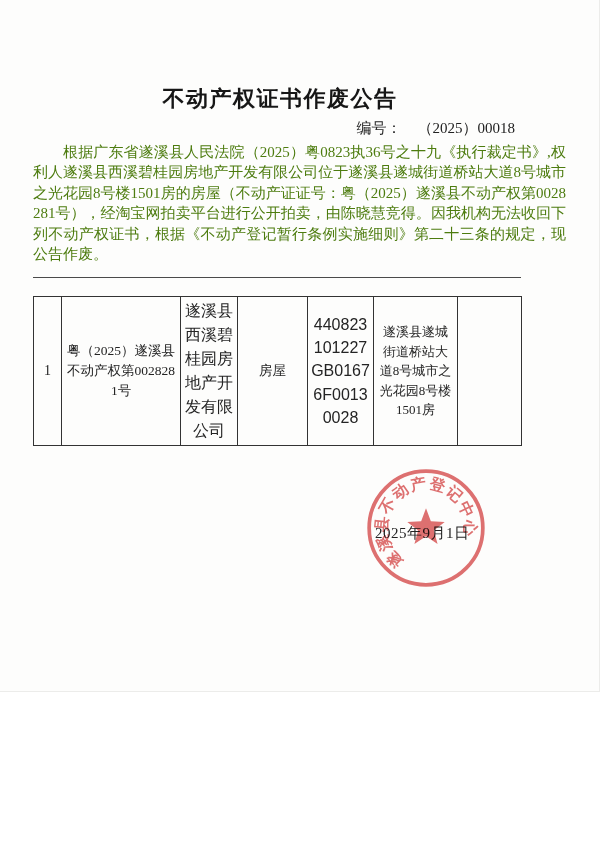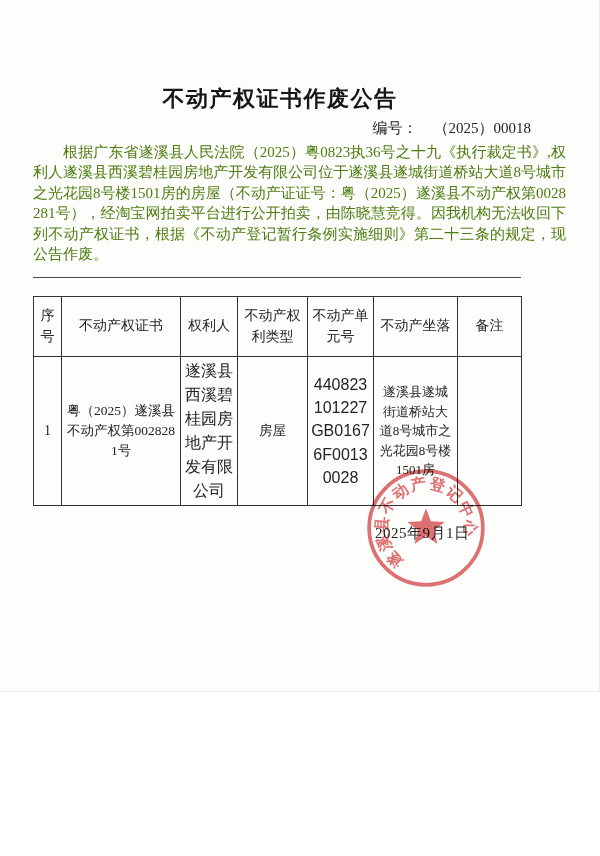--- a/index.html
+++ b/index.html
@@ -19,21 +19,21 @@
   .doc-title{
     position:absolute;top:84px;left:35px;width:490px;
     text-align:center;
     font-size:22px;font-weight:600;letter-spacing:1.5px;
     color:#161616;
   }
   .doc-number{
     position:absolute;top:119px;left:0;width:515px;
     text-align:right;
     font-size:15px;color:#222;
-    display:flex;justify-content:flex-end;gap:16px;padding-left:16px;
+    display:flex;justify-content:flex-end;gap:16px;
   }
   .body-paragraph{
     position:absolute;top:142px;left:33px;width:533px;
     font-size:15px;line-height:20.4px;
     text-align:justify;text-justify:inter-ideograph;
     text-indent:2em;
     color:#4d7c0f;
     word-break:break-all;
   }
   .top-rule{
@@ -107,29 +107,20 @@
     <colgroup>
       <col style="width:28px">
         <col style="width:119px">
         <col style="width:57px">
       <col style="width:70px">
         <col style="width:66px">
         <col style="width:84px">
       <col style="width:64px">
     </colgroup>
     <tbody>
-      <tr class="header-row">
-        <th class="hdr">序号</th>
-        <th class="hdr">不动产权证书</th>
-        <th class="hdr">权利人</th>
-        <th class="hdr">不动产权利类型</th>
-        <th class="hdr">不动产单元号</th>
-        <th class="hdr">不动产坐落</th>
-        <th class="hdr">备注</th>
-      </tr>
       <tr class="data-row">
         <td class="cell-seq">1</td>
         <td class="cell-cert">粤（2025）遂溪县不动产权第0028281号</td>
         <td class="cell-holder">遂溪县西溪碧桂园房地产开发有限公司</td>
         <td class="cell-type">房屋</td>
         <td class="cell-unit">440823101227GB01676F00130028</td>
         <td class="cell-location">遂溪县遂城街道桥站大道8号城市之光花园8号楼1501房</td>
         <td></td>
       </tr>
     </tbody>

